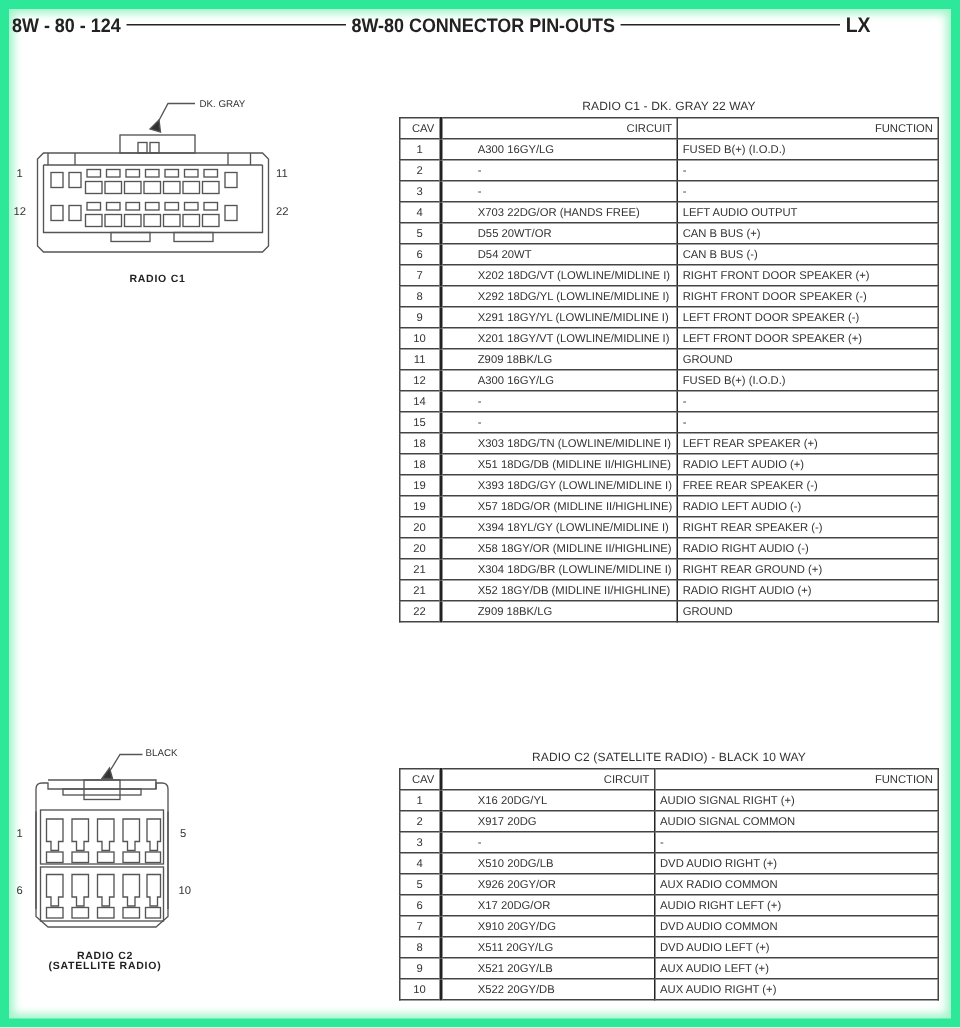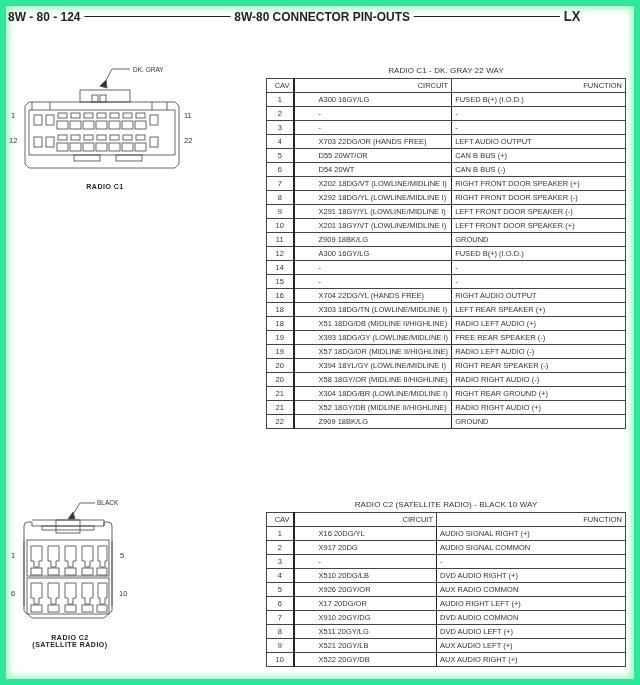--- a/index.html
+++ b/index.html
@@ -175,25 +175,20 @@
       </tr>
       <tr>
         <td class="cav">14</td>
         <td class="circ">-</td>
         <td class="func">-</td>
       </tr>
       <tr>
         <td class="cav">15</td>
         <td class="circ">-</td>
         <td class="func">-</td>
-      </tr>
-      <tr>
-        <td class="cav">16</td>
-        <td class="circ">X704 22DG/YL (HANDS FREE)</td>
-        <td class="func">RIGHT AUDIO OUTPUT</td>
       </tr>
       <tr>
         <td class="cav">18</td>
         <td class="circ">X303 18DG/TN (LOWLINE/MIDLINE I)</td>
         <td class="func">LEFT REAR SPEAKER (+)</td>
       </tr>
       <tr>
         <td class="cav">18</td>
         <td class="circ">X51 18DG/DB (MIDLINE II/HIGHLINE)</td>
         <td class="func">RADIO LEFT AUDIO (+)</td>

